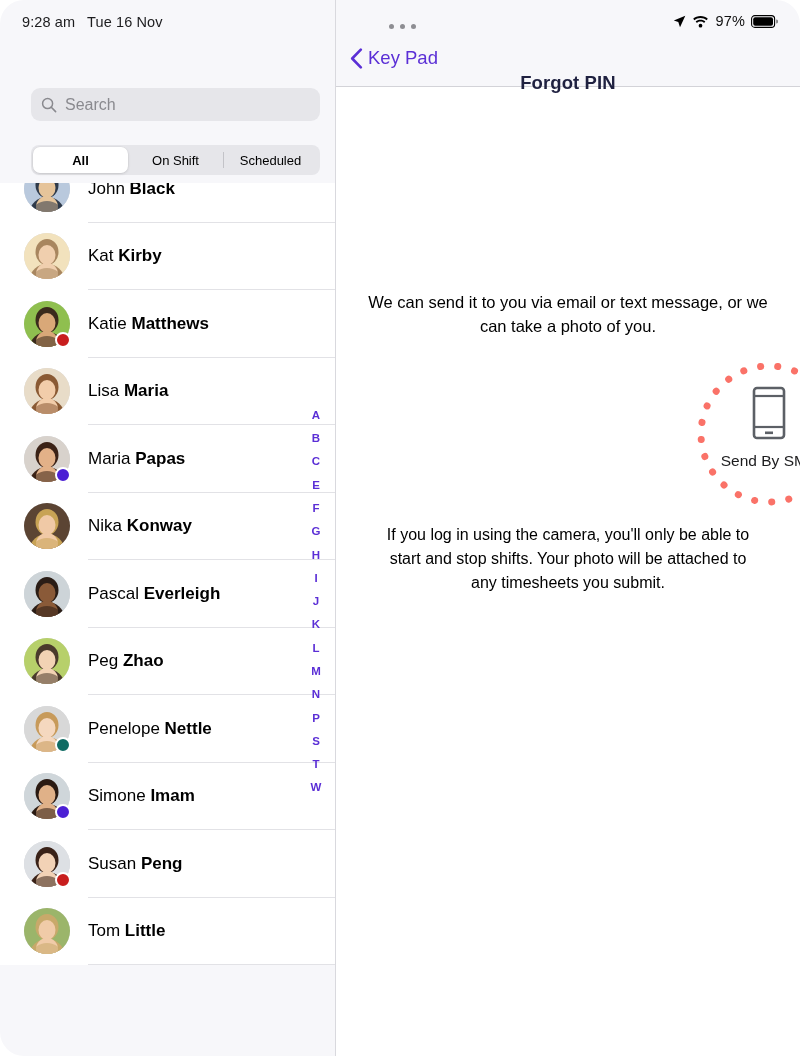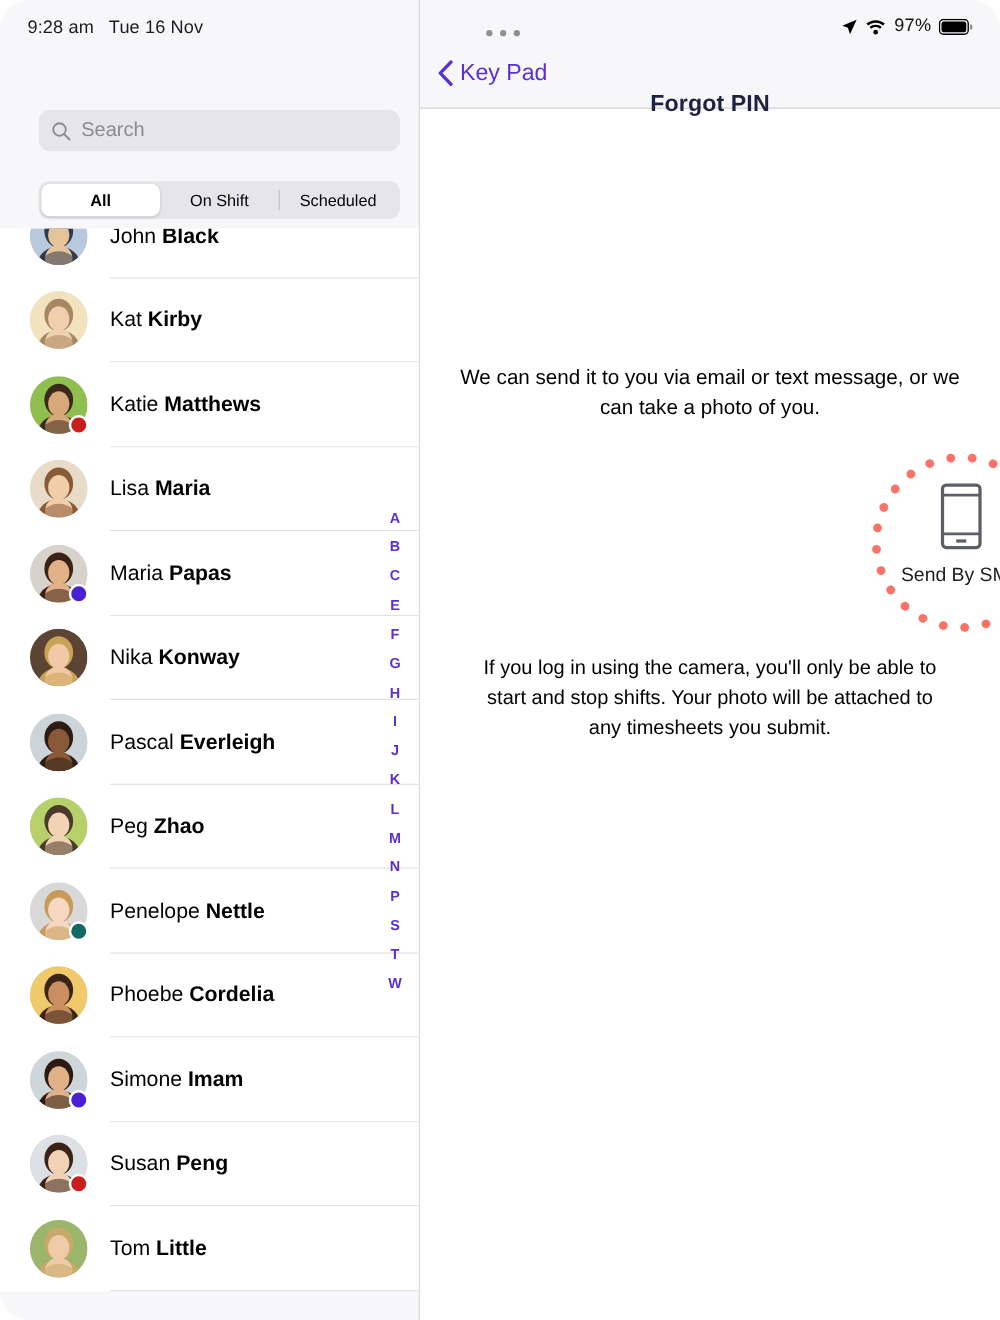--- a/index.html
+++ b/index.html
@@ -411,35 +411,20 @@
                   <ellipse cx="23" cy="46" rx="17" ry="15" fill="#c79a5a"></ellipse>
                   <ellipse cx="23" cy="19" rx="11.5" ry="13" fill="#c79a5a"></ellipse>
                   <ellipse cx="23" cy="22" rx="8.5" ry="10" fill="#f5d8bf"></ellipse>
                   <ellipse cx="23" cy="41" rx="11" ry="11" fill="#f5d8bf"></ellipse>
                   <ellipse cx="23" cy="47" rx="15" ry="12" fill="#c79a5a" opacity=".55"></ellipse>
                 </svg>
               </div>
               <div class="dot" style="background: rgb(15, 107, 99);"></div>
             </div>
             <div class="name">Penelope <b>Nettle</b></div>
-          </div>
-          <div class="row">
-            <div class="avatar-wrap">
-              <div class="avatar">
-                <svg class="face" viewBox="0 0 46 46">
-                  <rect width="46" height="46" fill="#f0c96a"></rect>
-                  <ellipse cx="23" cy="46" rx="17" ry="15" fill="#3a2418"></ellipse>
-                  <ellipse cx="23" cy="19" rx="11.5" ry="13" fill="#3a2418"></ellipse>
-                  <ellipse cx="23" cy="22" rx="8.5" ry="10" fill="#c98f5e"></ellipse>
-                  <ellipse cx="23" cy="41" rx="11" ry="11" fill="#c98f5e"></ellipse>
-                  <ellipse cx="23" cy="47" rx="15" ry="12" fill="#3a2418" opacity=".55"></ellipse>
-                </svg>
-              </div>
-            </div>
-            <div class="name">Phoebe <b>Cordelia</b></div>
           </div>
           <div class="row">
             <div class="avatar-wrap">
               <div class="avatar">
                 <svg class="face" viewBox="0 0 46 46">
                   <rect width="46" height="46" fill="#cfd6da"></rect>
                   <ellipse cx="23" cy="46" rx="17" ry="15" fill="#2a1a12"></ellipse>
                   <ellipse cx="23" cy="19" rx="11.5" ry="13" fill="#2a1a12"></ellipse>
                   <ellipse cx="23" cy="22" rx="8.5" ry="10" fill="#e0b188"></ellipse>
                   <ellipse cx="23" cy="41" rx="11" ry="11" fill="#e0b188"></ellipse>

